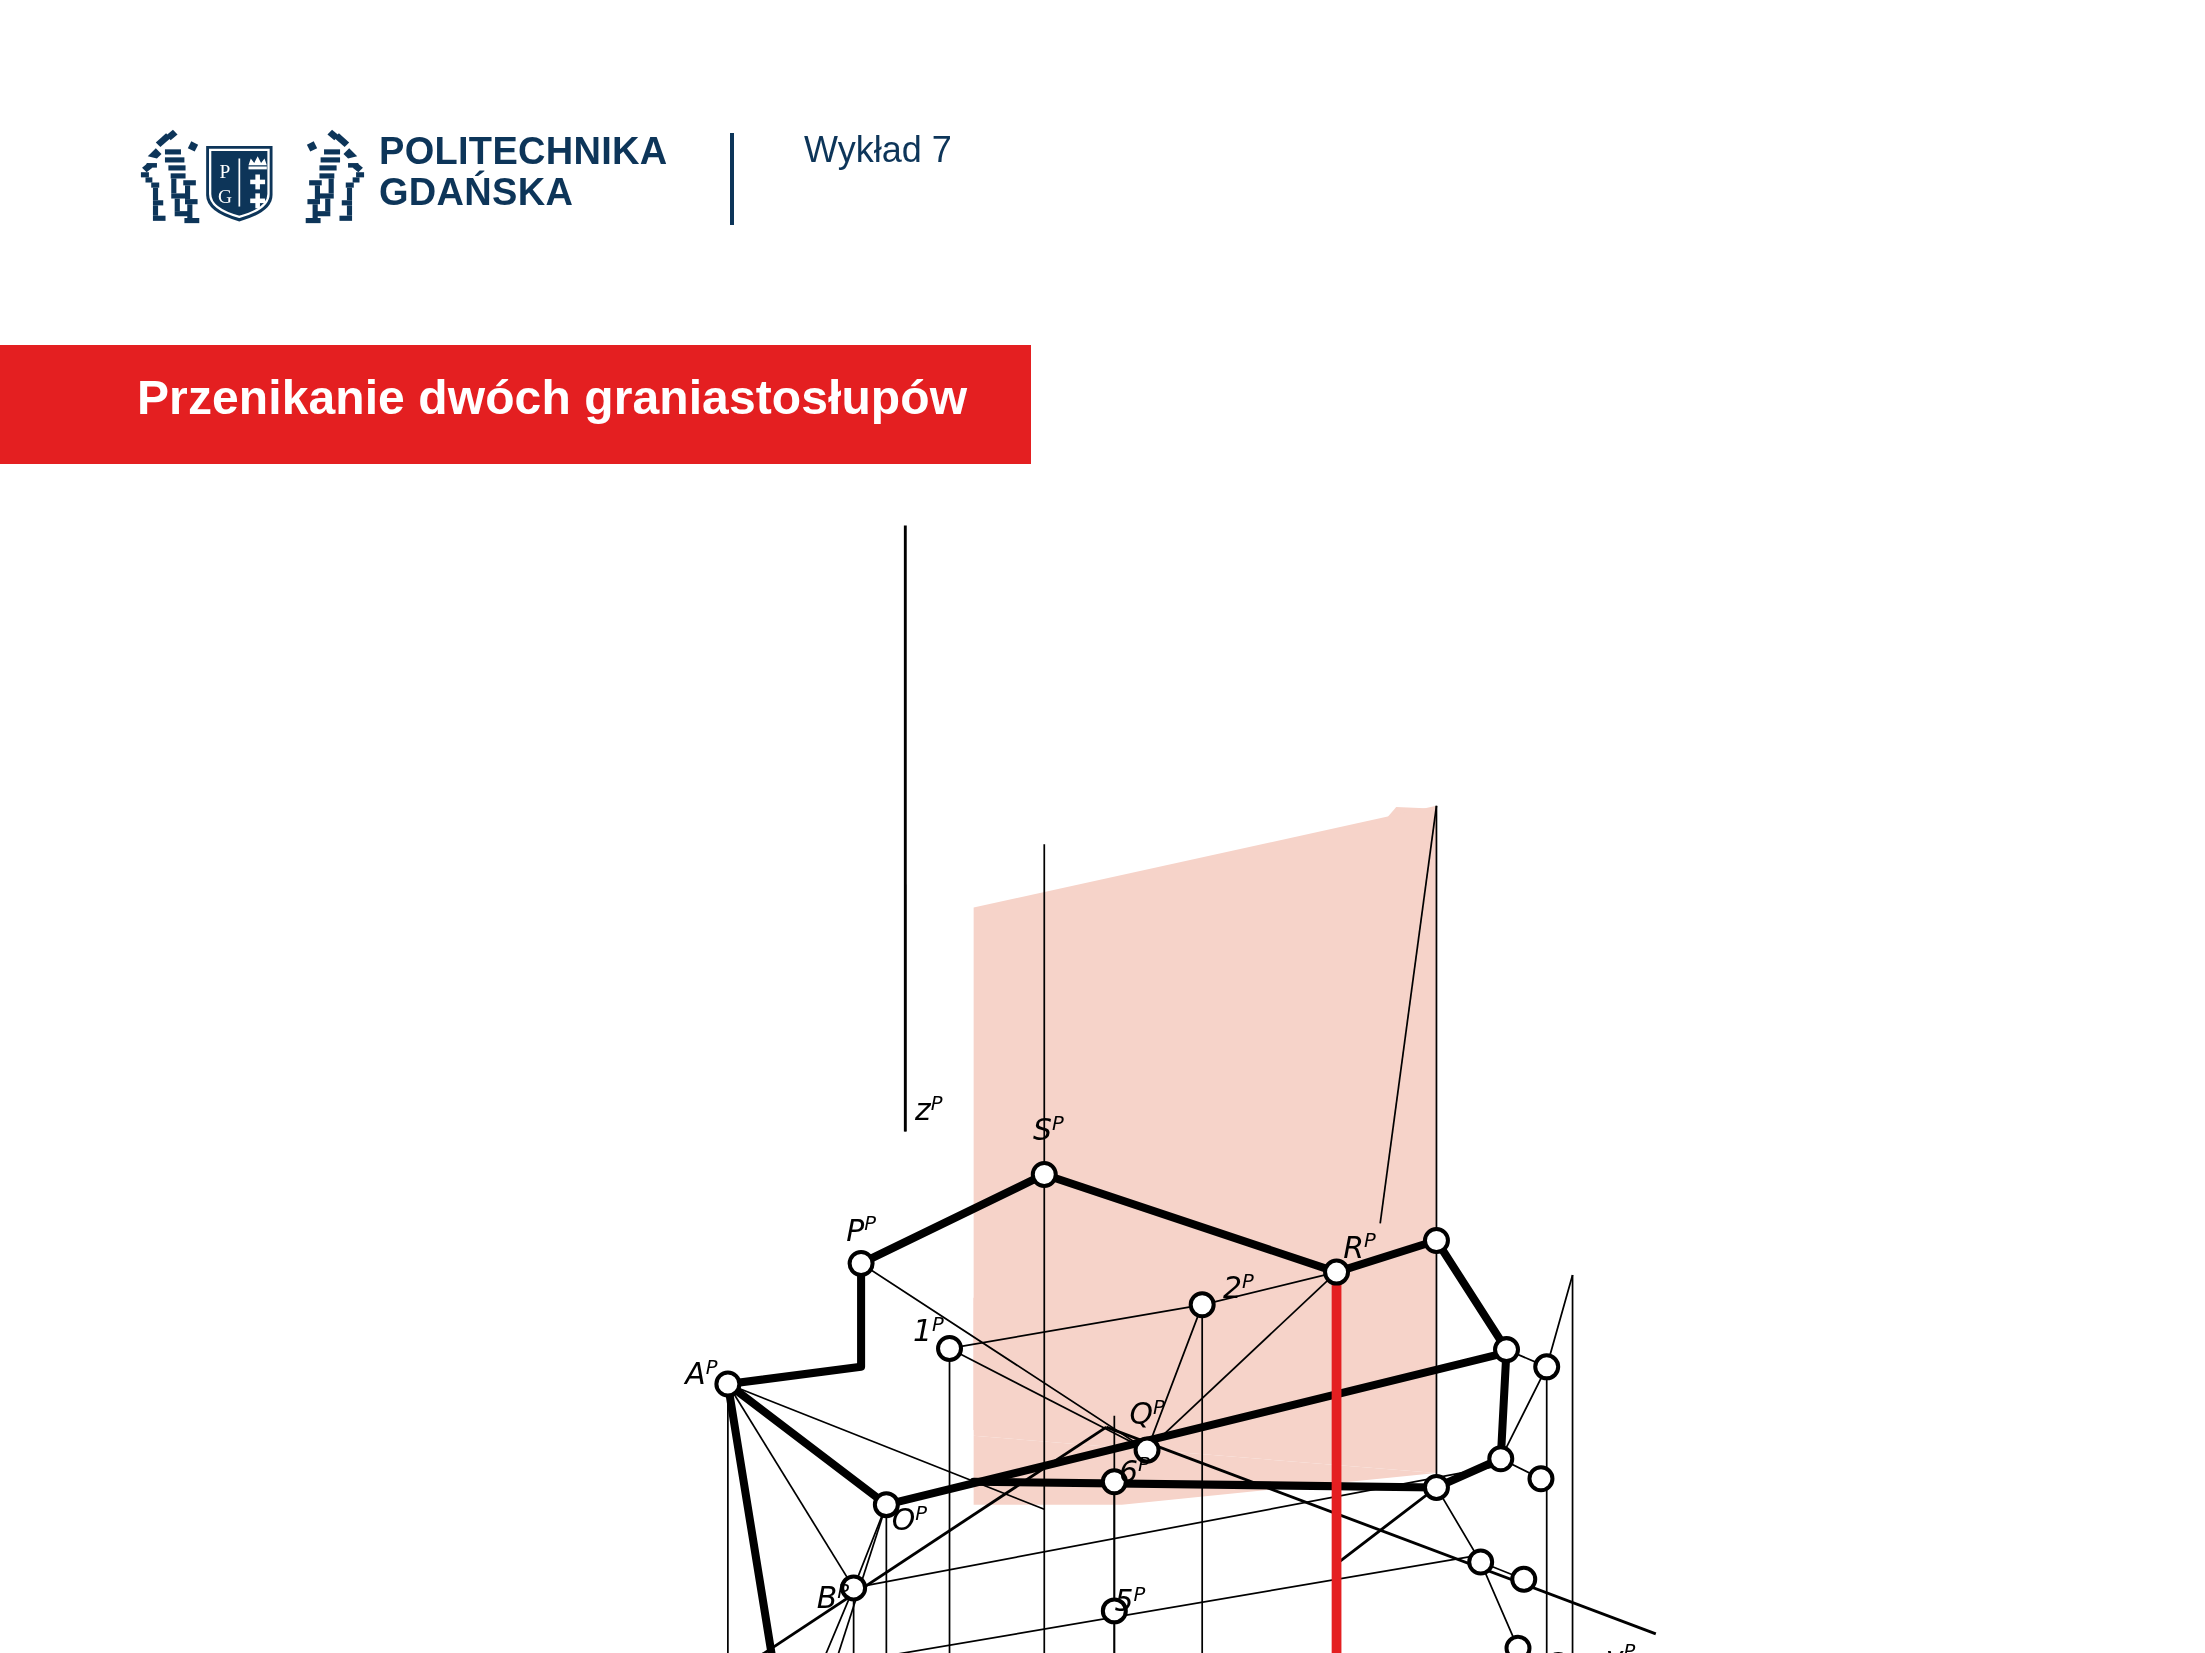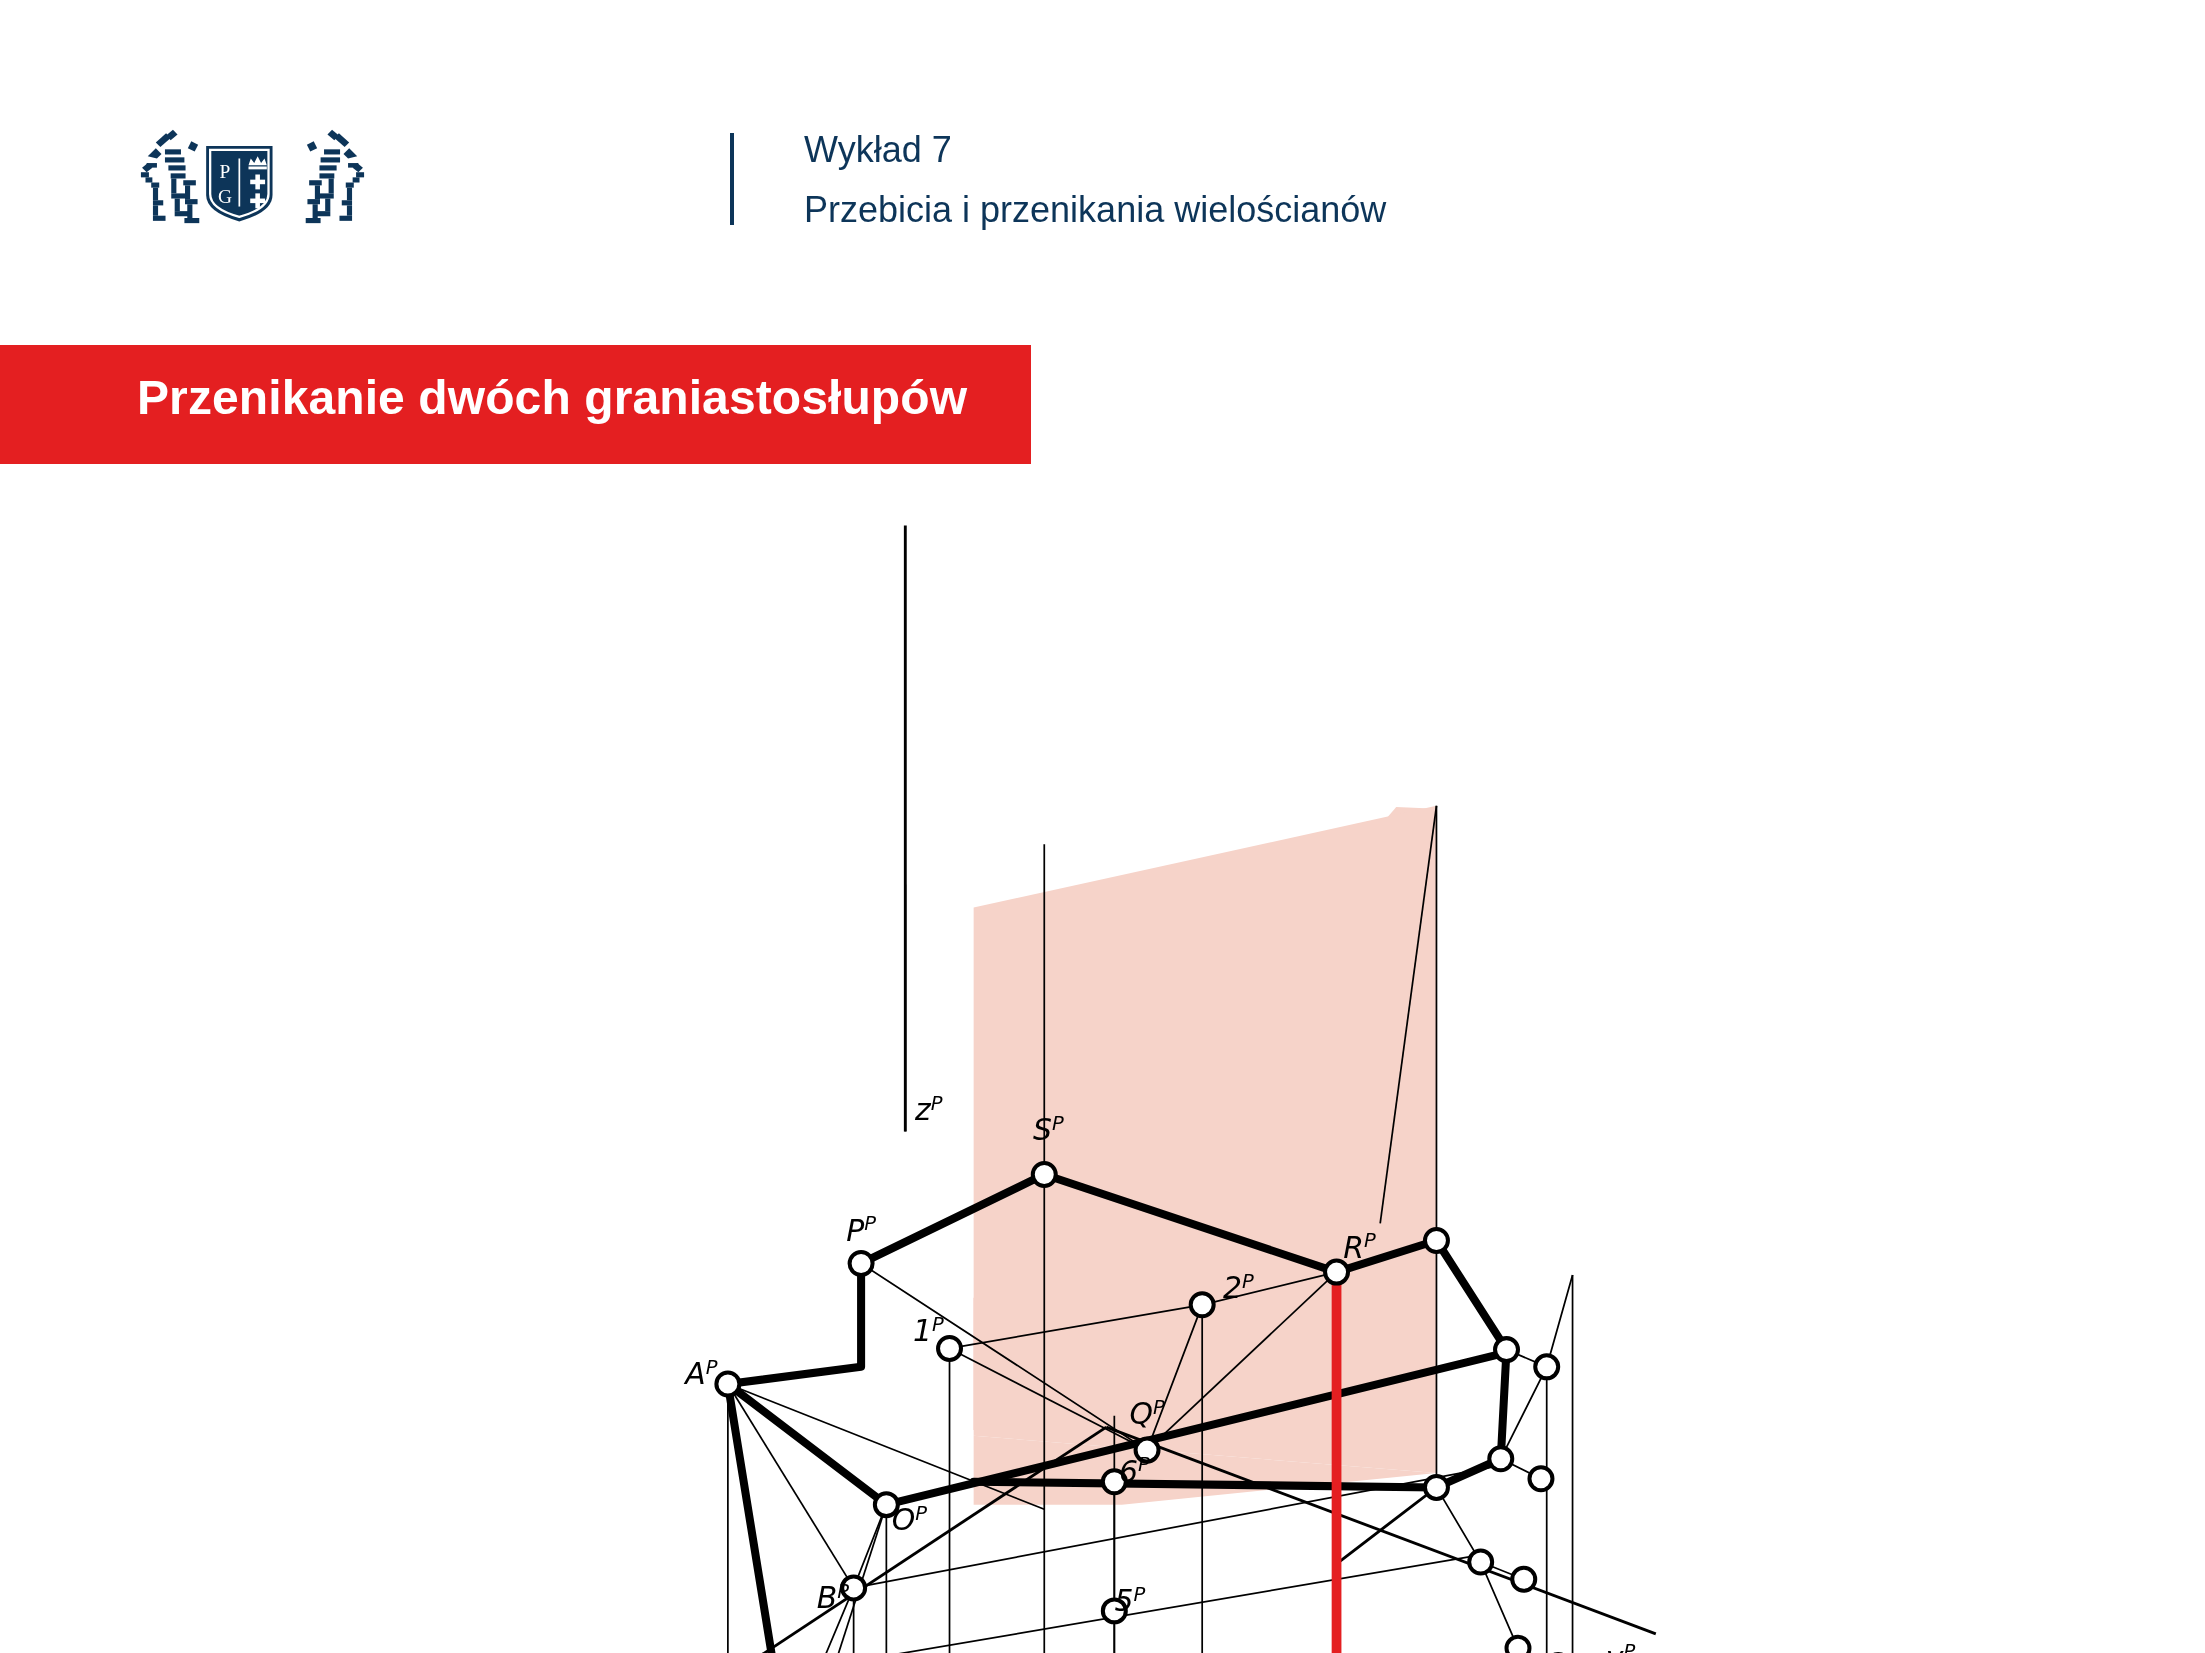--- a/index.html
+++ b/index.html
@@ -148,26 +148,29 @@
         <path d="M84 100 l22 0 l0 9 l-22 0 z"></path>
         <path d="M96 109 l0 24 l-9 0 l0 -24 z"></path>
         <path d="M87 133 l22 0 l0 9 l-22 0 z"></path>
         <path d="M100 142 l0 24 l-9 0 l0 -24 z"></path>
         <path d="M86 166 l26 0 l0 9 l-26 0 z"></path>
         <path d="M98 32 l12 6 l-6 12 l-12 -6 z"></path>
       </g>
     </svg>
   </div>
 
+  <div id="wordmark">
+    <div>POLITECHNIKA</div>
+    <div>GDAŃSKA</div>
+  </div>
 
   <div id="header-divider"></div>
 
   <div id="lecture-block">
     <div id="lecture-no">Wykład 7</div>
-    <div id="lecture-topic">Przebicia i przenikania wielościanów</div>
   </div>
 </div>
 
 <div id="title-bar">
   <div id="title-bar-text">Przenikanie dwóch graniastosłupów</div>
 </div>
 
 <div id="diagram-wrap">
 <svg id="diagram" viewBox="0 0 3840 2060">
 

